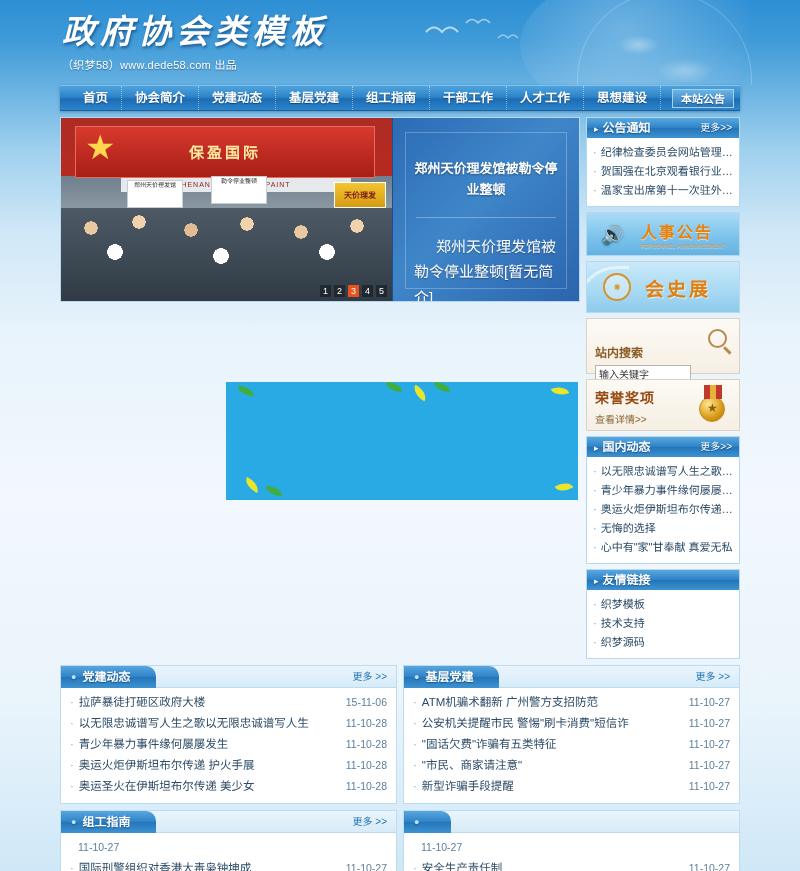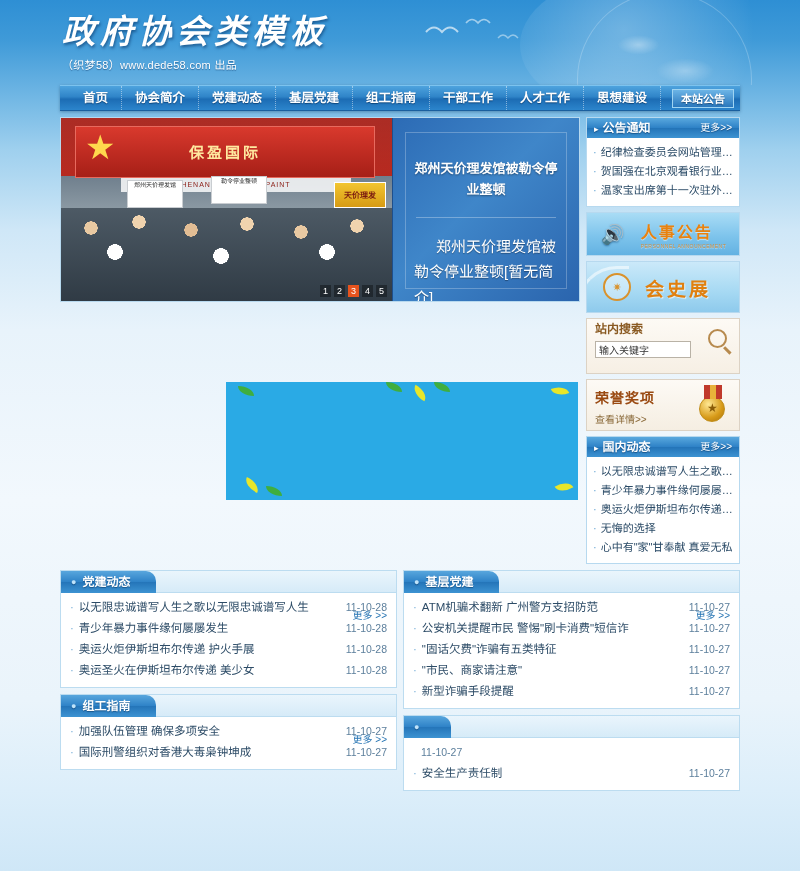--- a/index.html
+++ b/index.html
@@ -208,21 +208,21 @@
     display:flex; align-items:center; justify-content:center;
     background: rgba(255,255,255,.35);
   }
   .ad-hist .lbl { margin-left: 14px; font-size: 19px; font-weight:bold; color:#e08010;
     text-shadow: 1px 1px 1px rgba(255,255,255,.7); letter-spacing: 3px; font-family:"Liberation Serif",serif; }
   .swoosh { position:absolute; left:-10px; top:4px; width:52px; height:44px;
     border-left: 3px solid rgba(255,255,255,.6); border-top-left-radius: 40px; border-top: 3px solid rgba(255,255,255,.55); }
 
   .searchbox {
     border:1px solid #dcd2c4; background: linear-gradient(to bottom,#fdfaf5,#f6efe4);
-    height: 56px; padding: 0 8px; position:relative;
+    height: 56px; padding: 24px 8px; position:relative;
   }
   .searchbox .st { font-size: 12px; color:#8a5a22; font-weight:bold; }
   .search-input {
     margin-top: 5px; width: 96px; height: 17px; font-size: 10px;
     border:1px solid #b9b2a6; padding: 0 3px; color:#333;
     font-family:"Liberation Sans",sans-serif; background:#fff;
   }
   .mag {
     position:absolute; right: 12px; top: 10px; width: 19px; height:19px;
     border: 2px solid #b78a4e; border-radius: 50%;
@@ -258,21 +258,21 @@
     position:absolute; left:0; top:0; height: 22px; line-height:22px;
     padding: 0 26px 0 10px; color:#fff; font-weight:bold; font-size:12px;
     background: linear-gradient(to bottom,#58a6dd 0%,#2e82c7 50%,#2475b9 51%,#3d93d2 100%);
     text-shadow: 0 1px 1px rgba(0,40,80,.5);
     border-top-right-radius: 10px;
   }
   .nbox-hd .tabname::before {
     content:"\25CF"; color:#bfe3fa; font-size:9px; margin-right:6px; vertical-align: 1px;
   }
   .nbox-hd .more {
-    position:absolute; right:9px; top:0; line-height:22px; font-size:10px; color:#2a77b5; cursor:pointer;margin-top:34px;
+    position:absolute; right:9px; top:0; line-height:22px; font-size:10px; color:#2a77b5; cursor:pointer;
   }
   .nbox-bd { padding: 4px 9px 6px; }
   .nrow {
     display:flex; justify-content: space-between; align-items:center;
     font-size: 11.5px; line-height: 21px; color:#2d4c67; cursor:pointer;
   }
   .nrow .tt { flex:1; white-space: nowrap; overflow:hidden; text-overflow: ellipsis; }
   .nrow .tt::before { content:"\00B7"; color:#7ab0d8; margin-right:5px; }
   .nrow .dt { color:#5c7f9c; font-size: 10.5px; margin-left: 8px; flex-shrink:0; }
 
@@ -391,34 +391,48 @@
         </div>
         <div class="panel-bd">
           <div class="pitem">以无限忠诚谱写人生之歌以无限</div>
           <div class="pitem">青少年暴力事件缘何屡屡发生</div>
           <div class="pitem">奥运火炬伊斯坦布尔传递 护火</div>
           <div class="pitem">无悔的选择</div>
           <div class="pitem">心中有"家"甘奉献 真爱无私</div>
         </div>
       </div>
 
+      <div class="panel">
+        <div class="panel-hd">
+          <span class="t">友情链接</span>
+        </div>
+        <div class="panel-bd">
+          <div class="pitem">织梦模板</div>
+          <div class="pitem">技术支持</div>
+          <div class="pitem">织梦源码</div>
+        </div>
+      </div>
 
     </div>
   </div>
 
   <div class="grid">
 
     <div class="col">
       <div class="nbox">
         <div class="nbox-hd">
           <div class="tabname">党建动态</div>
           <div class="more">更多 &gt;&gt;</div>
         </div>
         <div class="nbox-bd">
           <div class="nrow">
+              <span class="tt">拉萨暴徒打砸区政府大楼</span>
+              <span class="dt">15-11-06</span>
+            </div>
+          <div class="nrow">
               <span class="tt">以无限忠诚谱写人生之歌以无限忠诚谱写人生</span>
               <span class="dt">11-10-28</span>
             </div>
           <div class="nrow">
               <span class="tt">青少年暴力事件缘何屡屡发生</span>
               <span class="dt">11-10-28</span>
             </div>
           <div class="nrow">
               <span class="tt">奥运火炬伊斯坦布尔传递 护火手展</span>
               <span class="dt">11-10-28</span>
@@ -430,21 +444,20 @@
         </div>
       </div>
 
       <div class="nbox">
         <div class="nbox-hd">
           <div class="tabname">组工指南</div>
           <div class="more">更多 &gt;&gt;</div>
         </div>
         <div class="nbox-bd">
           <div class="nrow">
-              <span class="tt">加强队伍管理 确保多项安全</span>
               <span class="dt">11-10-27</span>
             </div>
           <div class="nrow">
               <span class="tt">国际刑警组织对香港大毒枭钟坤成</span>
               <span class="dt">11-10-27</span>
             </div>
 
         </div>
       </div>
 

